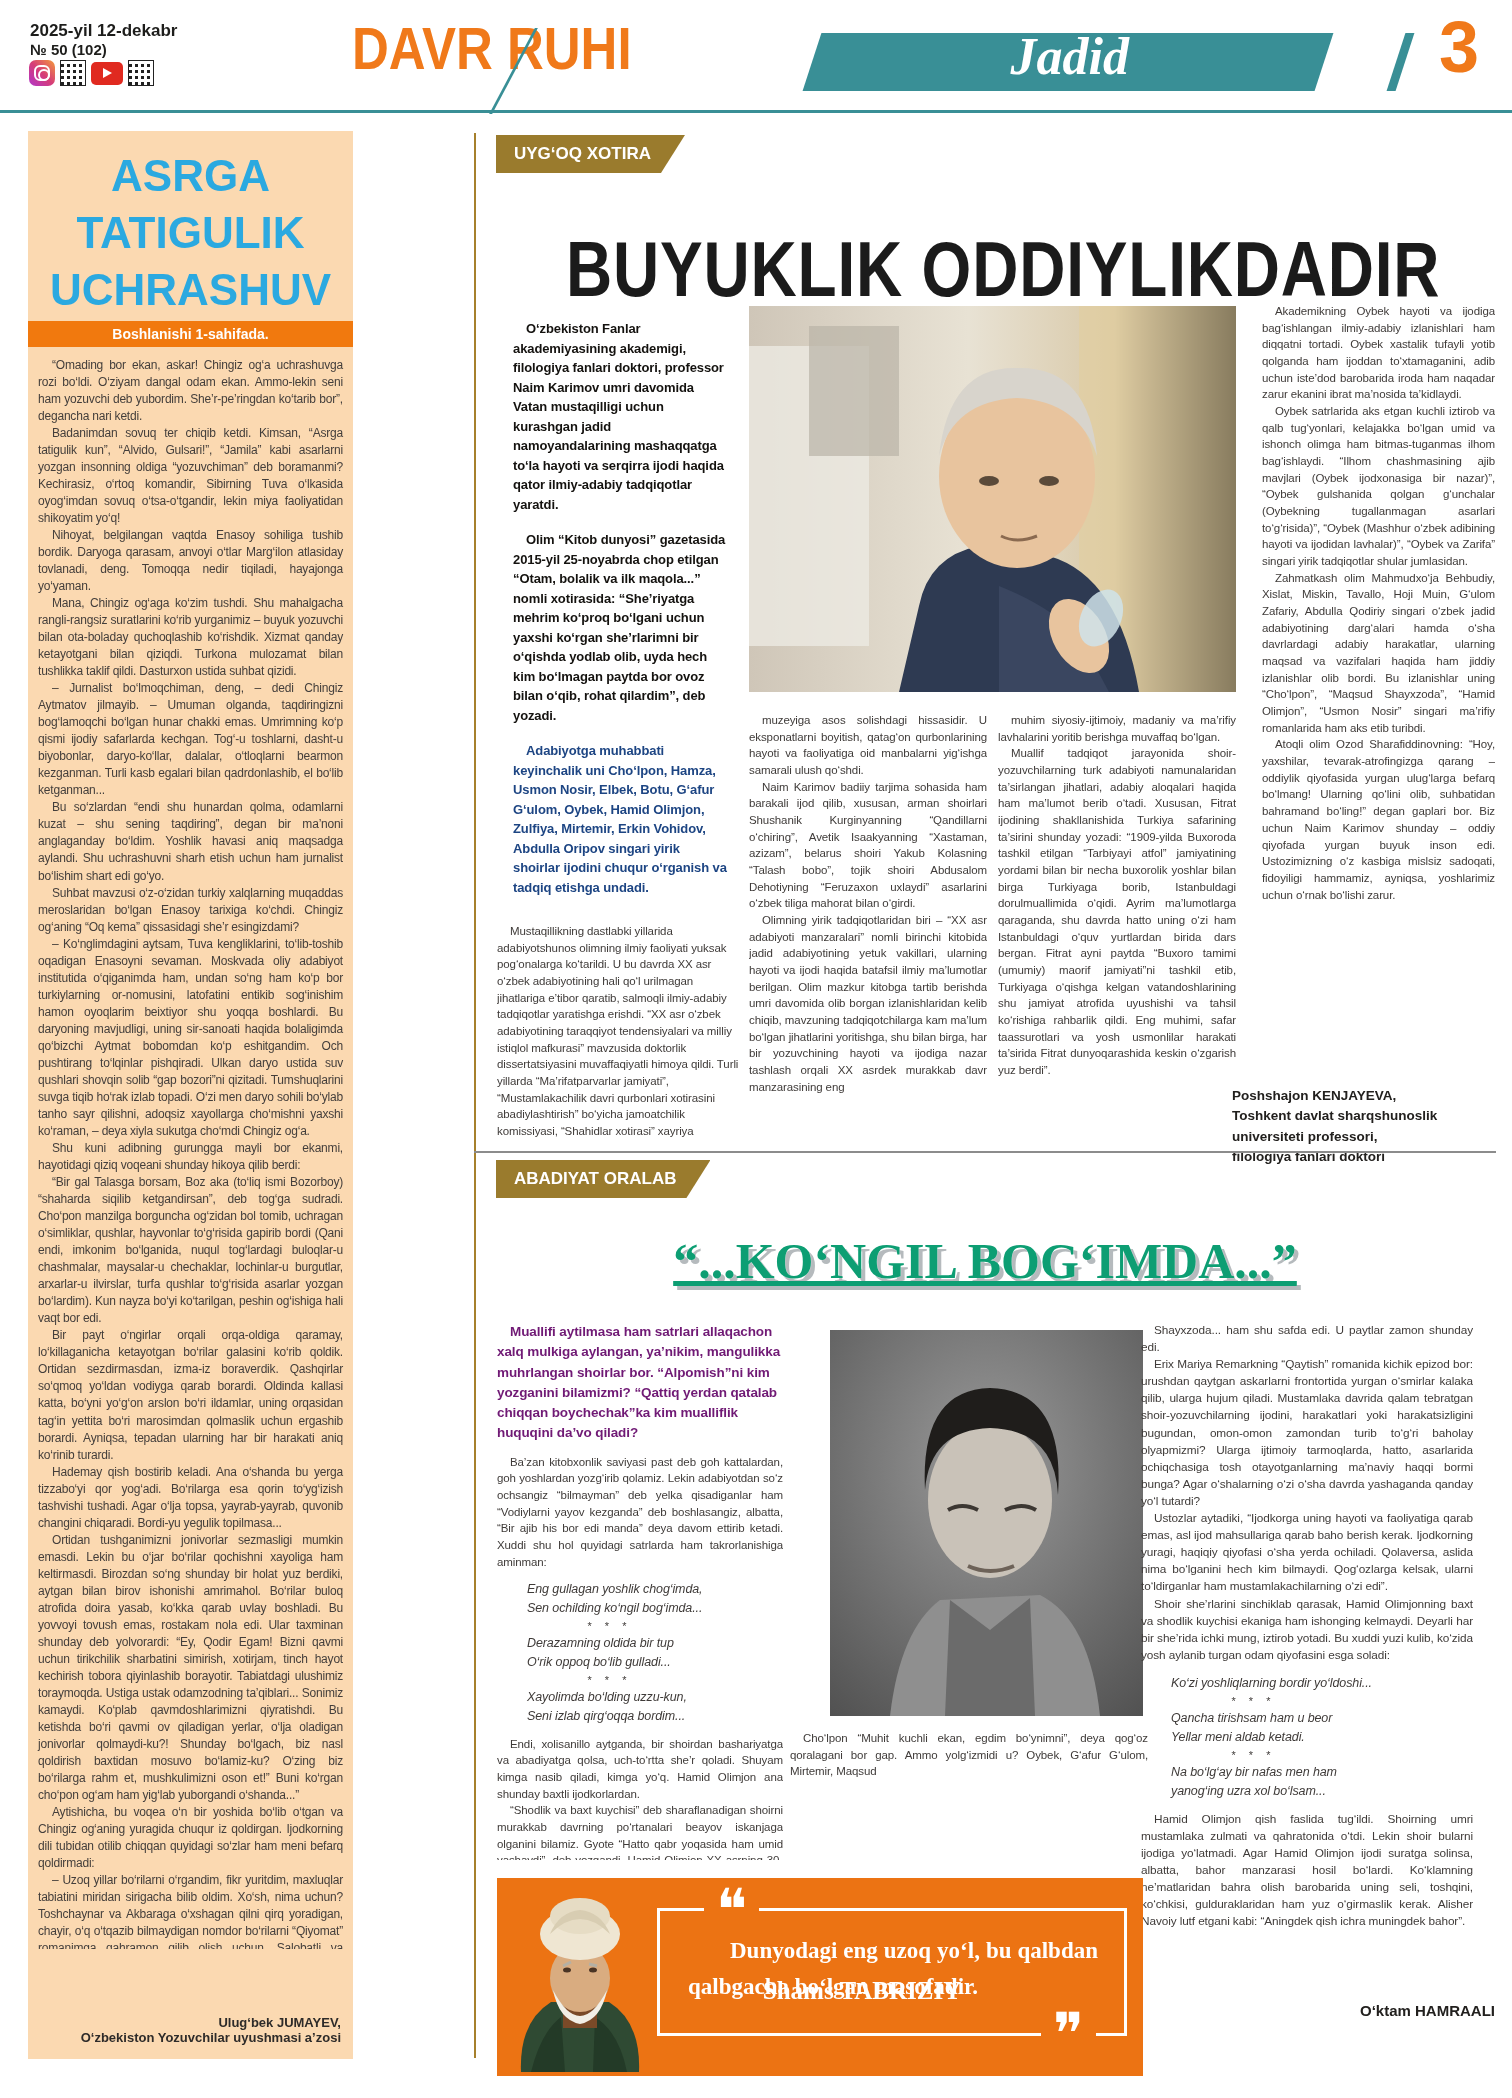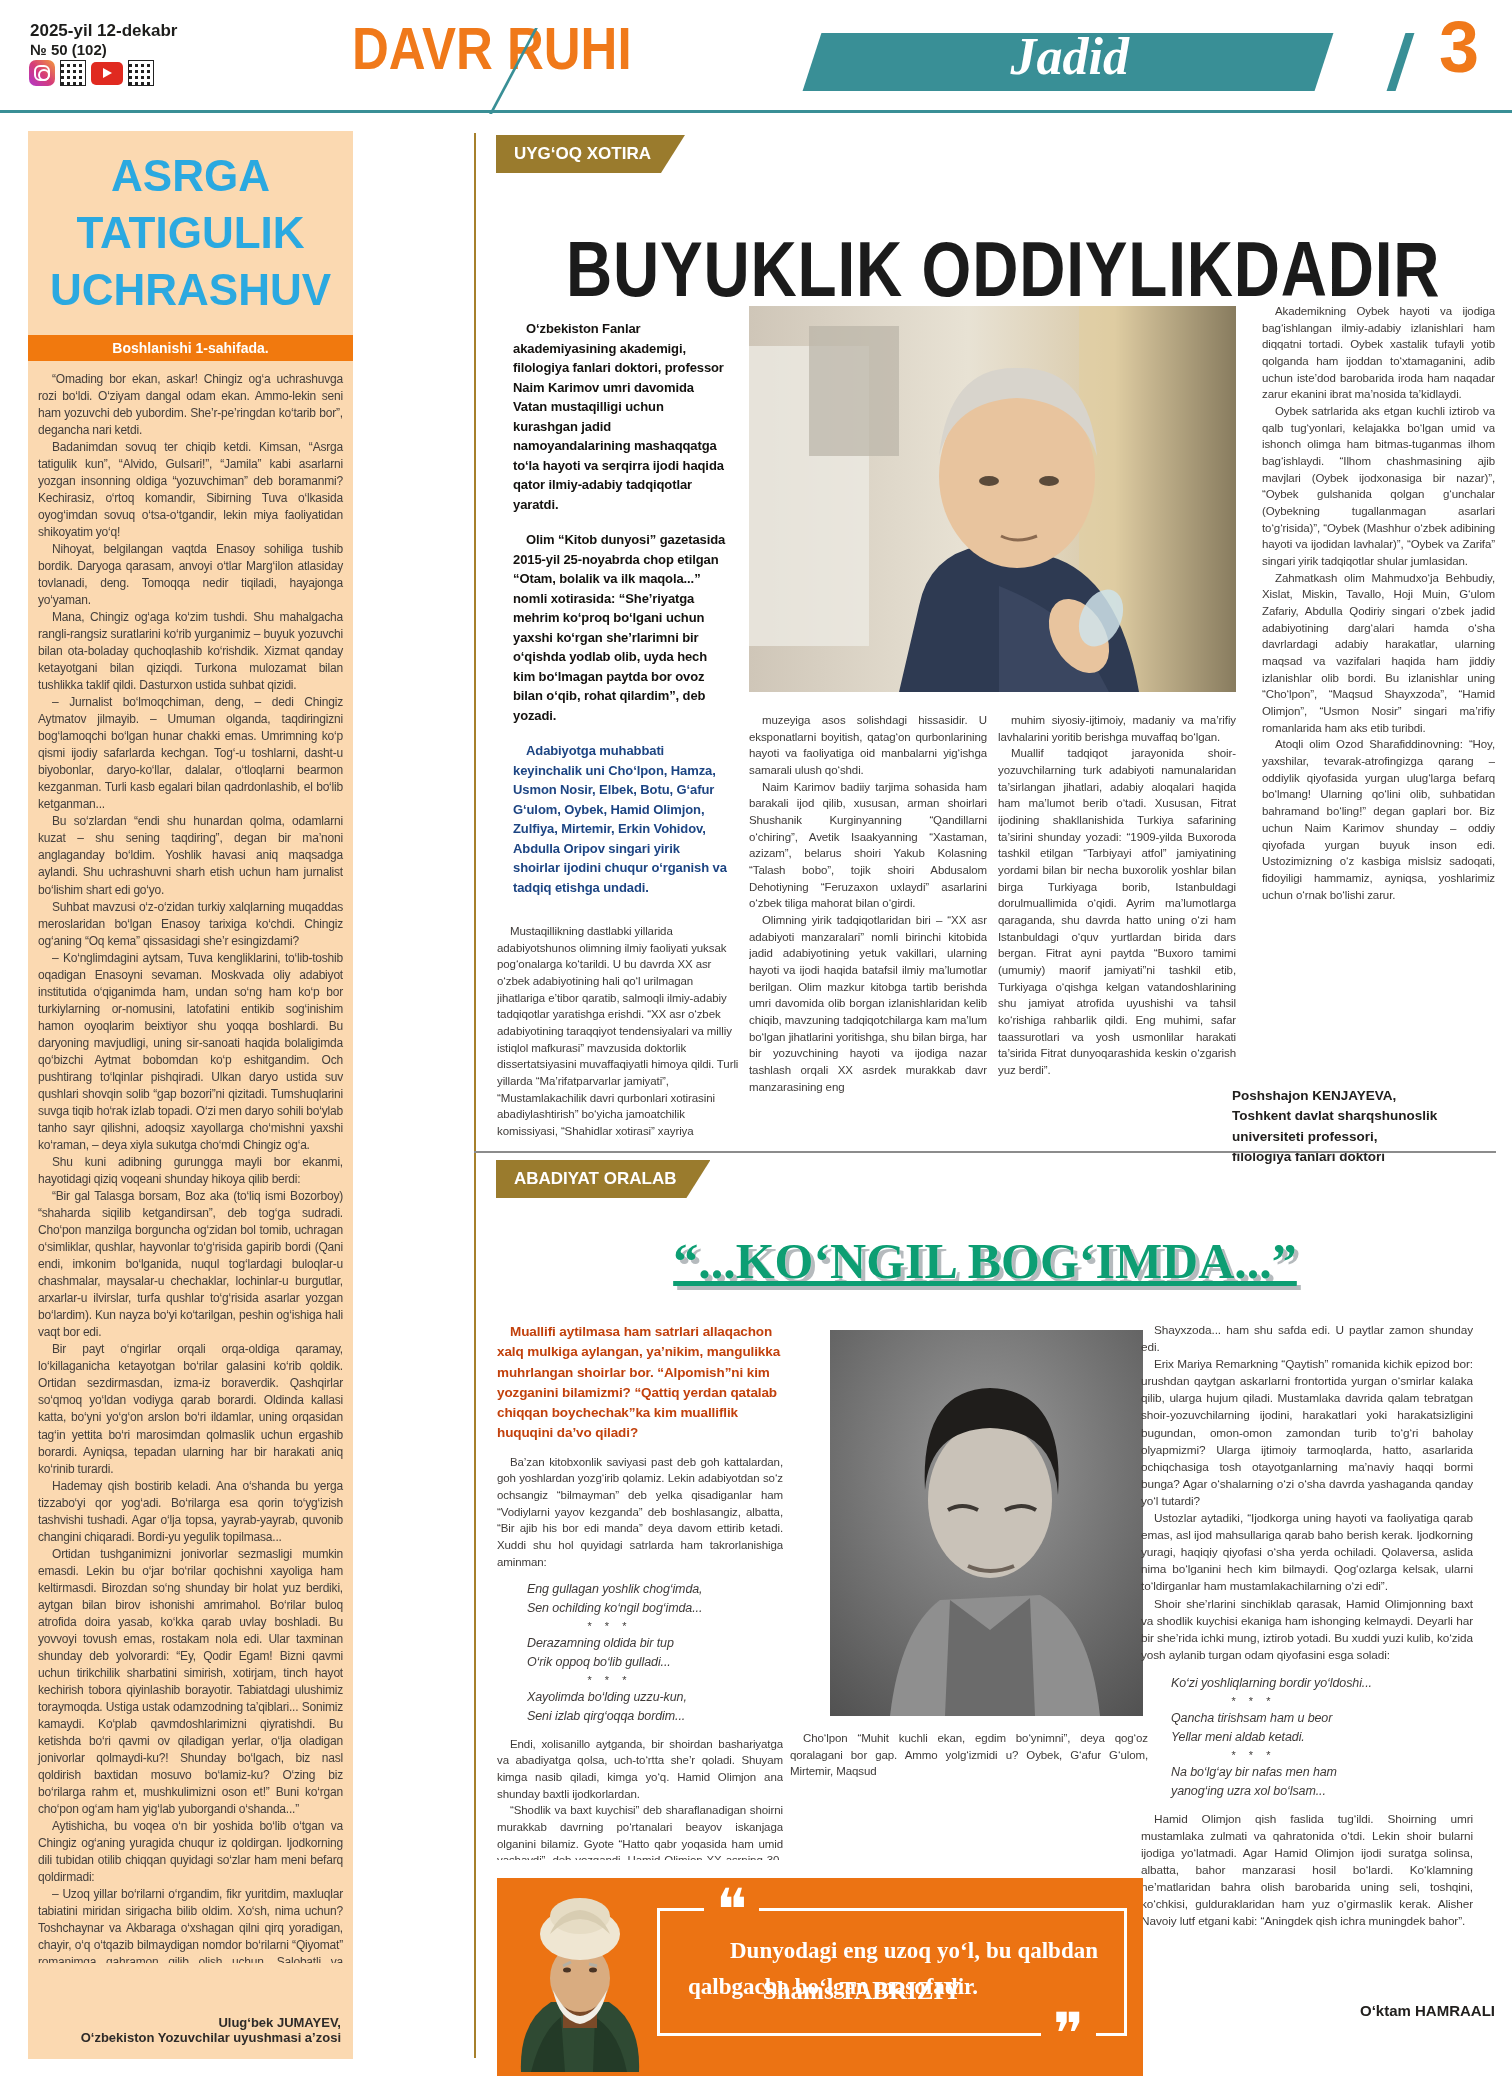--- a/index.html
+++ b/index.html
@@ -27,21 +27,21 @@
   .jadid-band{position:absolute;left:812px;top:33px;width:512px;height:58px;background:#398f96;transform:skewX(-18deg);}
   .jadid-text{position:absolute;left:0;right:0;top:-6px;text-align:center;transform:skewX(18deg);
               font-family:"Liberation Serif",serif;font-style:italic;font-weight:bold;font-size:52px;color:#fff;}
   .slash{position:absolute;left:1396px;top:33px;width:9px;height:58px;background:#398f96;transform:skewX(-18deg);}
   .page-num{position:absolute;left:1424px;top:6px;width:70px;text-align:center;font-size:72px;font-weight:900;color:#f0791a;}
   .teal-rule{position:absolute;left:0;top:110px;width:1512px;height:3px;background:#398f96;}
   
   .left-box{position:absolute;left:28px;top:131px;width:325px;height:1928px;background:#fbd9b1;overflow:hidden;}
   .lb-title{margin:16px 6px 0;font-size:44px;line-height:1.3;font-weight:bold;color:#2ba9e0;
             text-align:center;white-space:pre-line;letter-spacing:0;}
-  .lb-bar{margin-top:16px;height:26px;background:#f1790e;color:#fff;font-weight:bold;font-size:14px;
+  .lb-bar{margin-top:2px;height:26px;background:#f1790e;color:#fff;font-weight:bold;font-size:14px;
           text-align:center;line-height:26px;}
   .lb-body{height:1592px;overflow:hidden;padding:10px 10px 0;font-size:12px;letter-spacing:-0.2px;
            line-height:1.42;text-align:justify;color:#433e3b;}
   .lb-body p{margin:0;text-indent:14px;}
   .lb-sign{position:absolute;right:12px;bottom:14px;left:12px;text-align:right;font-weight:bold;
            font-size:13px;color:#2e2b29;white-space:pre-line;}
   
   .gold-vline{position:absolute;left:474px;top:133px;width:2px;height:1925px;background:#a6802c;}
   .tag{position:absolute;height:38px;background:#9a7b2d;color:#fff;font-weight:bold;font-size:17px;
        line-height:38px;padding:0 34px 0 18px;clip-path:polygon(0 0,100% 0,calc(100% - 24px) 100%,0 100%);}
@@ -63,21 +63,21 @@
   .lead-blue{color:#1d4583;}
   .photo1{position:absolute;left:749px;top:306px;width:487px;height:386px;overflow:hidden;}
   .col2a{left:749px;top:712px;width:238px;height:430px;}
   .col3a{left:998px;top:712px;width:238px;height:430px;}
   .col4a{left:1262px;top:303px;width:233px;height:772px;}
   .author1{position:absolute;left:1232px;top:1086px;width:263px;text-align:left;font-weight:bold;
            font-size:13.5px;line-height:1.5;color:#22201e;white-space:pre-line;}
   .divider{position:absolute;left:474px;top:1151px;width:1022px;height:2px;background:#8c8c8c;}
   
   .col1b{left:497px;top:1322px;width:286px;height:538px;}
-  .lead-block2{position:relative;font-weight:bold;font-size:13.5px;line-height:1.5;color:#c2410c;text-align:left;}
+  .lead-block2{position:relative;font-weight:bold;font-size:13.5px;line-height:1.5;color:#701a75;text-align:left;}
   .lead-block2::before{content:"";position:absolute;left:-3px;top:2px;bottom:2px;width:92px;background:#bee4f7;z-index:-1;}
   .poem{margin:10px 0 10px 30px;font-style:italic;font-size:12.5px;line-height:1.5;text-align:left;}
   .poem div{text-indent:0;}
   .poem .sep{text-align:left;letter-spacing:5px;padding-left:60px;font-size:11px;}
   .photo2{position:absolute;left:830px;top:1330px;width:313px;height:386px;overflow:hidden;}
   .under-photo{left:790px;top:1730px;width:358px;height:138px;}
   .col4b{left:1141px;top:1322px;width:332px;height:720px;font-size:11.8px;}
   .author2{position:absolute;left:1163px;top:2002px;width:332px;text-align:right;font-weight:bold;
            font-size:15px;color:#22201e;}
   

